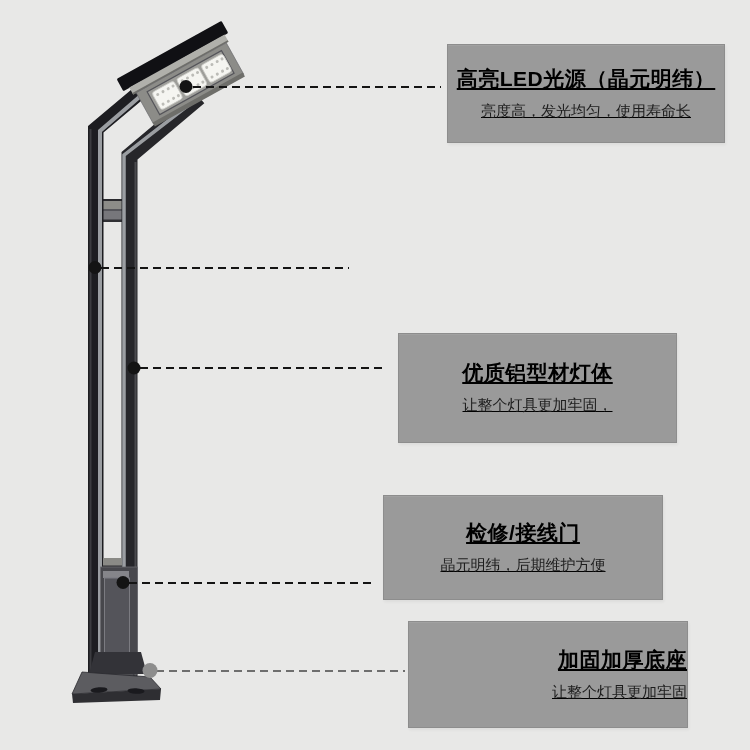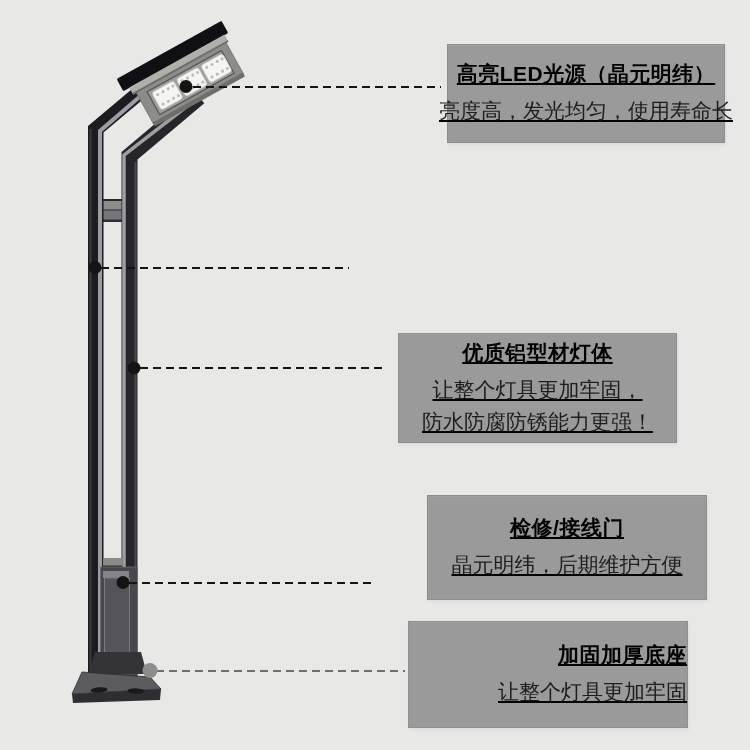--- a/index.html
+++ b/index.html
@@ -32,26 +32,26 @@
     display:flex;flex-direction:column;justify-content:center;align-items:center;
     text-align:center;
     box-shadow:inset 0 1px 0 rgba(255,255,255,.07), 1px 2px 3px rgba(0,0,0,.05);
     text-decoration:underline;
   }
   .callout-title{
     font-weight:bold;font-size:21px;color:var(--title_text);
     letter-spacing:.5px;margin-bottom:7px;white-space:nowrap;
   }
   .callout-line{
-    font-size:21px;color:var(--body_text);line-height:1.5;white-space:nowrap;
+    font-size:15px;color:var(--body_text);line-height:1.5;white-space:nowrap;
   }
   .c1{left:447px;top:44px;width:278px;height:99px;}
   .c2{left:367px;top:196px;width:281px;height:107px;}
   .c3{left:398px;top:333px;width:279px;height:110px;}
-  .c4{left:383px;top:495px;width:280px;height:105px;margin-left:44px;}
+  .c4{left:383px;top:495px;width:280px;height:105px;}
   .c5{left:408px;top:621px;width:280px;height:107px;align-items:flex-end;}
 </style>
 </head>
 <body>
 
 <div class="stage">
 
   <svg class="lamp-svg" viewBox="0 0 750 750" aria-hidden="true">
 
     <g>
@@ -149,21 +149,20 @@
 
   <div class="callout c1">
     <div class="callout-title">高亮LED光源（晶元明纬）</div>
     <div class="callout-line">亮度高，发光均匀，使用寿命长</div>
   </div>
 
 
   <div class="callout c3">
     <div class="callout-title">优质铝型材灯体</div>
     <div class="callout-line">让整个灯具更加牢固，</div>
-    <div class="callout-line">防水防腐防锈能力更强！</div>
   </div>
 
   <div class="callout c4">
     <div class="callout-title">检修/接线门</div>
     <div class="callout-line">晶元明纬，后期维护方便</div>
   </div>
 
   <div class="callout c5">
     <div class="callout-title">加固加厚底座</div>
     <div class="callout-line">让整个灯具更加牢固</div>

